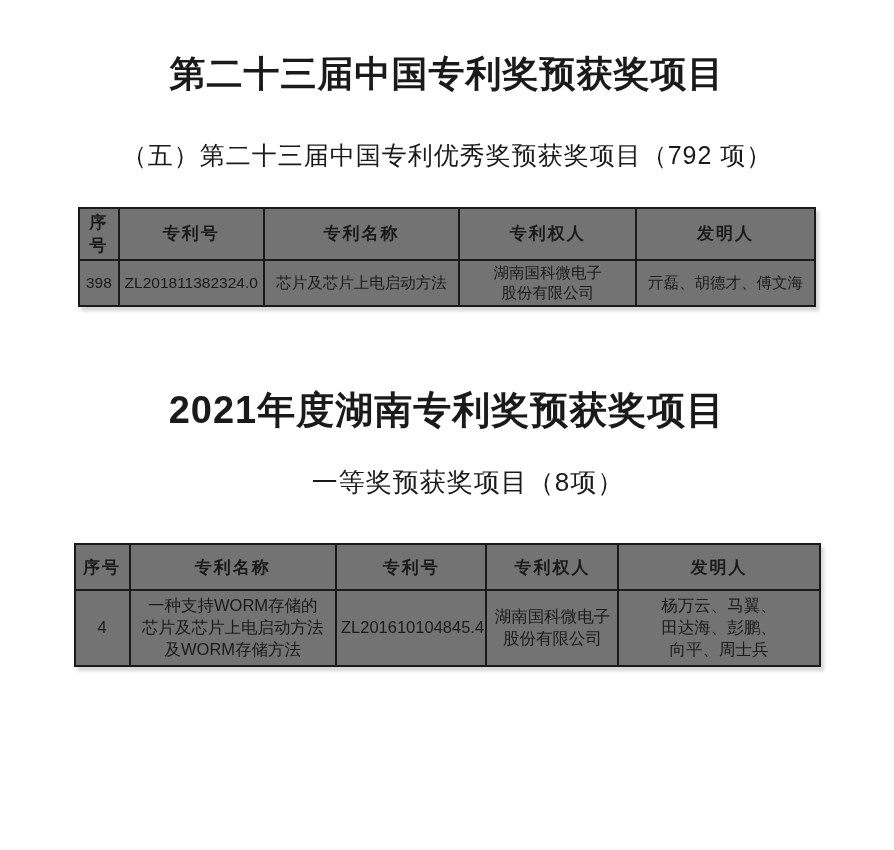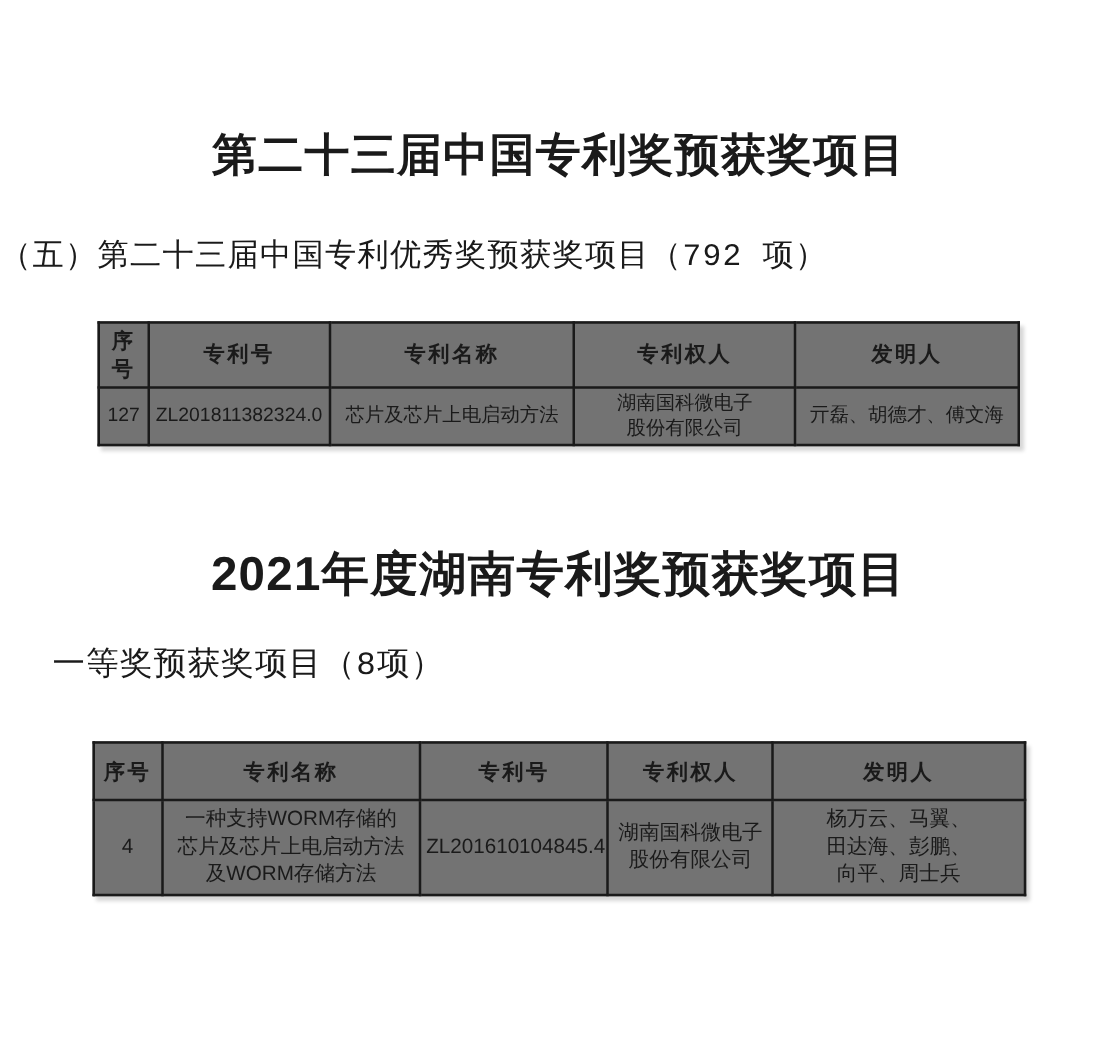--- a/index.html
+++ b/index.html
@@ -11,28 +11,27 @@
     color: #1a1a1a;
     overflow: hidden;
   }
   .page { width: 894px; height: 850px; position: relative; }
 
   .doc-title {
     margin: 0; text-align: center;
     font-weight: 700; line-height: 1;
     letter-spacing: 1px;
   }
-  #title1 { padding-top: 106px; font-size: 36px; }
+  #title1 { padding-top: 56px; font-size: 36px; }
   #title2 { margin-top: 84px;  font-size: 38px; }
 
   .doc-subtitle {
-    margin: 0; 
+    margin: 0; text-align: center;
     font-weight: 400; line-height: 1.1;
     letter-spacing: 1px;
-    font-family: Liberation Mono, monospace;
   }
   #subtitle1 { margin-top: 50px; font-size: 25px; }
   #subtitle2 { margin-top: 39px; font-size: 26px; padding-left: 42px; }
 
   table.patent-table {
     border-collapse: collapse;
     table-layout: fixed;
     margin: 0 auto;
     box-shadow: 3px 4px 3px rgba(0,0,0,0.16);
     background: #737373;
@@ -94,21 +93,21 @@
         <th>序号</th>
         <th>专利号</th>
         <th>专利名称</th>
         <th>专利权人</th>
         <th>发明人</th>
       </tr>
     </thead>
     <tbody>
       <tr>
         <td>
-          <span class="cell-center">127</span>
+          <span class="cell-center">398</span>
         </td>
         <td>
           <span class="cell-center">ZL201811382324.0</span>
         </td>
         <td>
           <span class="cell-center">芯片及芯片上电启动方法</span>
         </td>
         <td>
           <span class="cell-block">湖南国科微电子
 股份有限公司</span>

